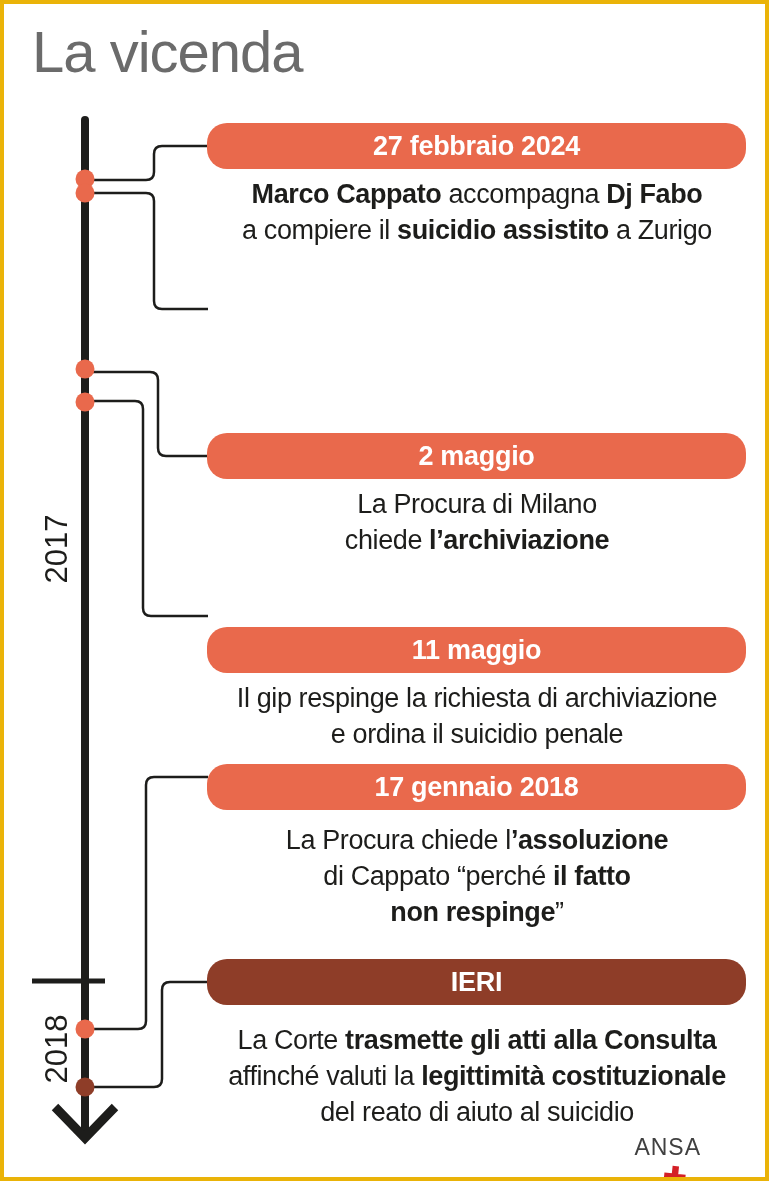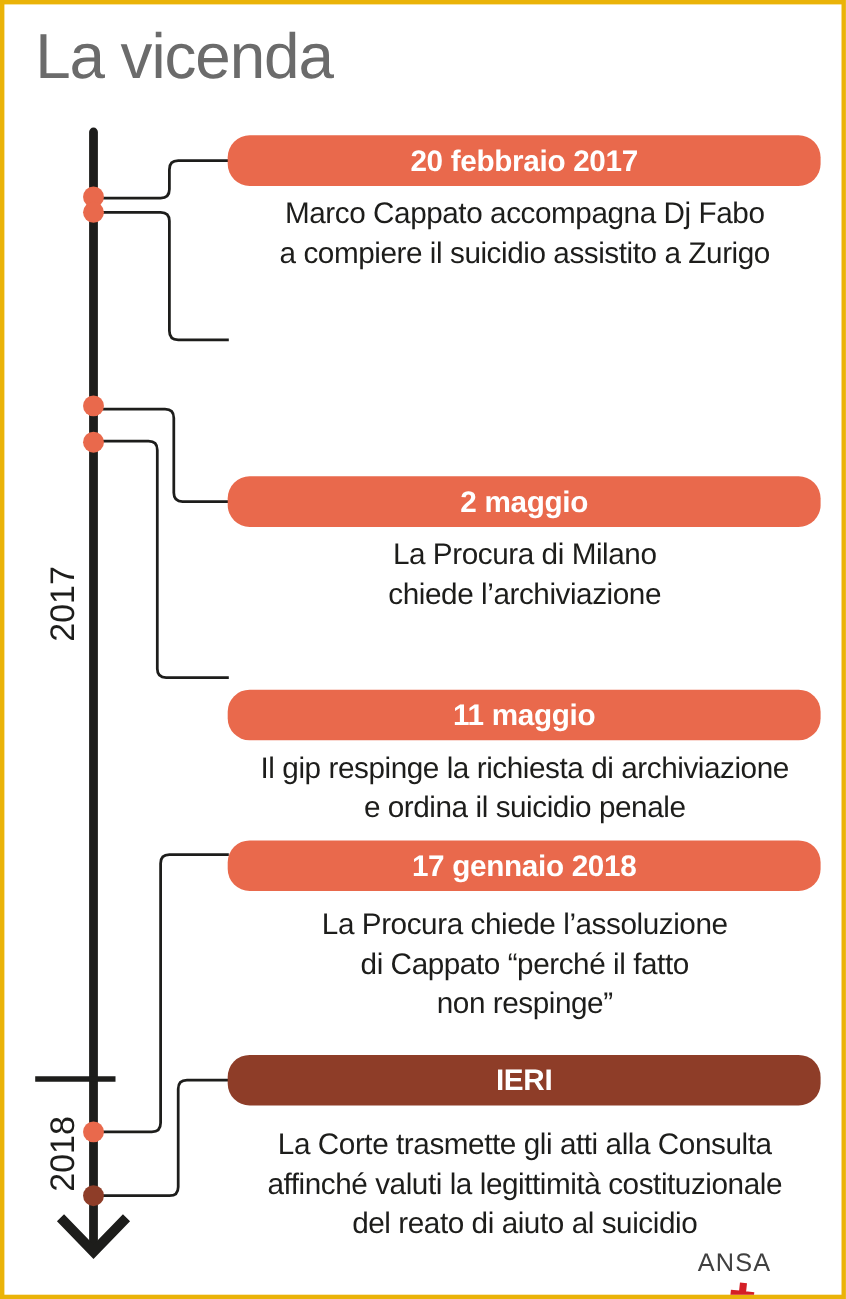--- a/index.html
+++ b/index.html
@@ -43,21 +43,21 @@
   }
   .event-header.dark{background:var(--dark-accent);}
   .event-desc{
     width:622px;margin-left:-41px;margin-top:7px;
     text-align:center;
     font-size:27px;line-height:36px;
     letter-spacing:-0.4px;
     color:var(--text-color);
   }
   .event-desc .line{white-space:nowrap;}
-  .event-desc .b{font-weight:normal;}
+  .event-desc .b{font-weight:bold;}
   .footer{
     position:absolute;top:1130px;right:26px;
     display:flex;align-items:center;flex-direction:column;
   }
   .footer .ansa{
     font-size:23px;color:#404040;letter-spacing:1px;
   }
   .footer .plus{
     color:var(--logo-plus-color);
     font-size:28px;font-weight:bold;
@@ -96,21 +96,21 @@
 
     <circle class="dot" cx="81" cy="175" r="9.5"></circle>
     <circle class="dot" cx="81" cy="189" r="9.5"></circle>
     <circle class="dot" cx="81" cy="365" r="9.5"></circle>
     <circle class="dot" cx="81" cy="398" r="9.5"></circle>
     <circle class="dot" cx="81" cy="1025" r="9.5"></circle>
     <circle class="dot dark" cx="81" cy="1083" r="9.5"></circle>
   </svg>
 
   <div class="event" style="top:119px">
-    <div class="event-header">20 febbraio 2017</div>
+    <div class="event-header">27 febbraio 2024</div>
     <div class="event-desc">
         <div class="line"><span class="b">Marco Cappato</span><span> accompagna </span><span class="b">Dj Fabo</span></div>
         <div class="line"><span>a compiere il </span><span class="b">suicidio assistito</span><span> a Zurigo</span></div>
       </div>
   </div>
   <div class="event" style="top:429px">
     <div class="event-header">2 maggio</div>
     <div class="event-desc">
         <div class="line"><span>La Procura di Milano</span></div>
         <div class="line"><span>chiede </span><span class="b">l’archiviazione</span></div>

